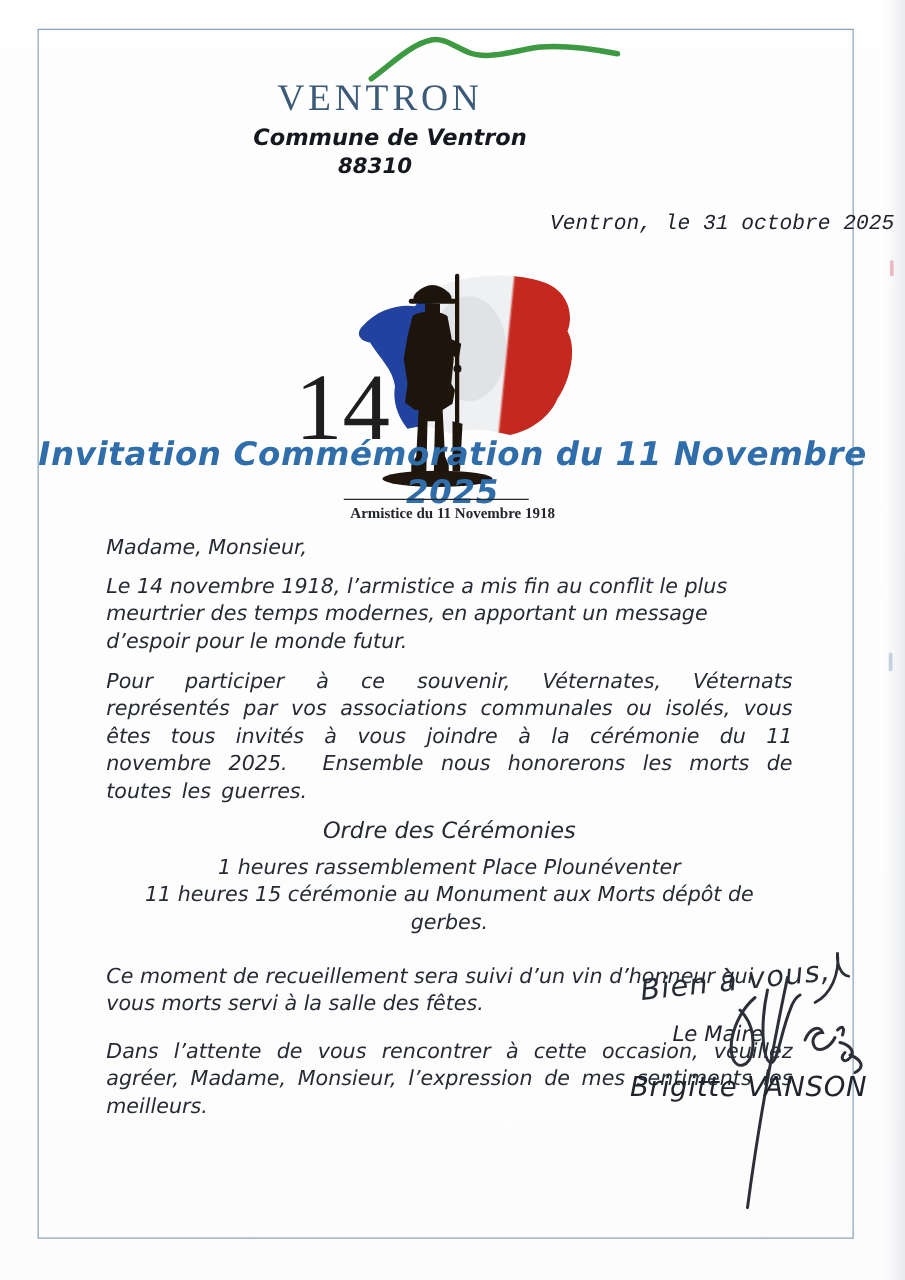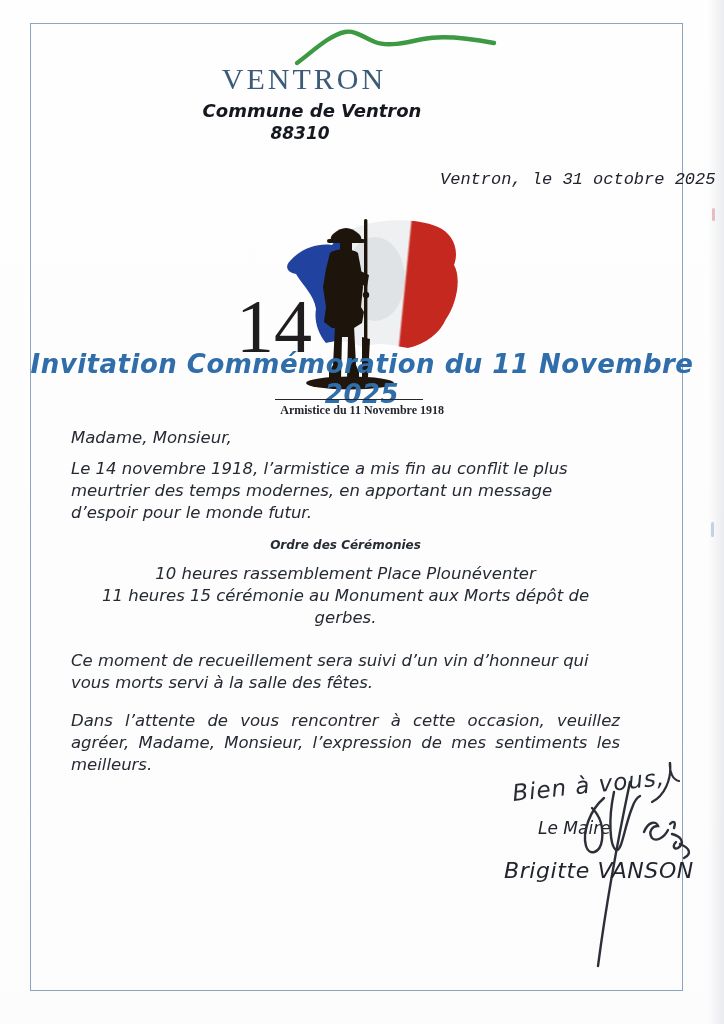--- a/index.html
+++ b/index.html
@@ -29,27 +29,27 @@
     font-size:76px;line-height:1;color:#1f1d1e;}
   .year-left{left:236px;top:288px;}
   .year-right{left:385px;top:288px;}
   .invitation-title{position:absolute;left:0;top:349px;width:724px;text-align:center;
     font-style:italic;font-weight:bold;font-size:26px;letter-spacing:.5px;color:#2f6dab;}
   .subtitle-block{position:absolute;left:254px;top:399px;width:190px;text-align:right;}
   .subtitle-rule{width:148px;margin:0 auto;border-top:1.7px solid #23262c;}
   .subtitle-text{margin-top:3px;font-family:"Liberation Serif","DejaVu Serif",serif;
     font-weight:bold;font-size:12px;color:#23262c;}
   
-  .letter{position:absolute;left:71px;top:427px;width:549px;
+  .letter{position:absolute;left:85px;top:427px;width:549px;
     font-style:italic;font-size:16.5px;line-height:22px;color:#262a33;}
   .letter p{margin:0;white-space:pre-wrap;}
   .salutation{margin-bottom:9px !important;}
   .para{margin-bottom:10px !important;}
   .para-justify{text-align:justify;word-spacing:3px;}
-  .ceremony-heading{text-align:center;font-weight:bold;font-size:12px;margin-top:6px !important;margin-bottom:7px !important;}
+  .ceremony-heading{text-align:center;font-weight:normal;font-size:18px;margin-top:6px !important;margin-bottom:7px !important;}
   .ceremony-line{text-align:center;}
   .gap-lg{margin-top:21px !important;}
   .gap-md{margin-top:16px !important;}
   
   .closing-handwritten{position:absolute;left:512px;top:772px;font-style:italic;
     font-size:23px;color:#272b33;transform:rotate(-6deg);letter-spacing:1px;}
   .comma-flourish{position:absolute;left:648px;top:756px;width:34px;height:50px;}
   .mayor-title{position:absolute;left:538px;top:818px;font-style:italic;font-size:17px;color:#21242d;}
   .mayor-name{position:absolute;left:504px;top:858px;font-style:italic;font-size:22px;
     letter-spacing:.6px;color:#21242d;}
@@ -106,22 +106,23 @@
   <div class="invitation-title">Invitation Commémoration du 11 Novembre 2025</div>
 
   <div class="subtitle-block">
     <div class="subtitle-rule"></div>
     <div class="subtitle-text">Armistice du 11 Novembre 1918</div>
   </div>
 
   <div class="letter">
     <p class="salutation">Madame, Monsieur,</p>
     <p class="para">Le 14 novembre 1918, l’armistice a mis fin au conflit le plus meurtrier des temps modernes, en apportant un message d’espoir pour le monde futur.</p>
+    <p class="para para-justify">Pour participer à ce souvenir, Véternates, Véternats représentés par vos associations communales ou isolés, vous êtes tous invités à vous joindre à la cérémonie du 11 novembre 2025.  Ensemble nous honorerons les morts de toutes les guerres.</p>
     <p class="ceremony-heading">Ordre des Cérémonies</p>
-    <p class="ceremony-line">10 heures rassemblement Place Plounéventer</p>
+    <p class="ceremony-line">1 heures rassemblement Place Plounéventer</p>
     <p class="ceremony-line">11 heures 15 cérémonie au Monument aux Morts dépôt de gerbes.</p>
     <p class="para gap-lg">Ce moment de recueillement sera suivi d’un vin d’honneur qui vous morts servi à la salle des fêtes.</p>
     <p class="para para-justify gap-md">Dans l’attente de vous rencontrer à cette occasion, veuillez agréer, Madame, Monsieur, l’expression de mes sentiments les meilleurs.</p>
   </div>
 
   <div class="closing-handwritten">Bien à vous,</div>
   <svg class="comma-flourish" viewBox="0 0 34 50">
     <path d="M4,46 C16,40 24,24 22,6 C21,16 25,24 31,25" fill="none" stroke="#2c2f38" stroke-width="2.2" stroke-linecap="round"></path>
   </svg>
   <div class="mayor-title">Le Maire</div>

